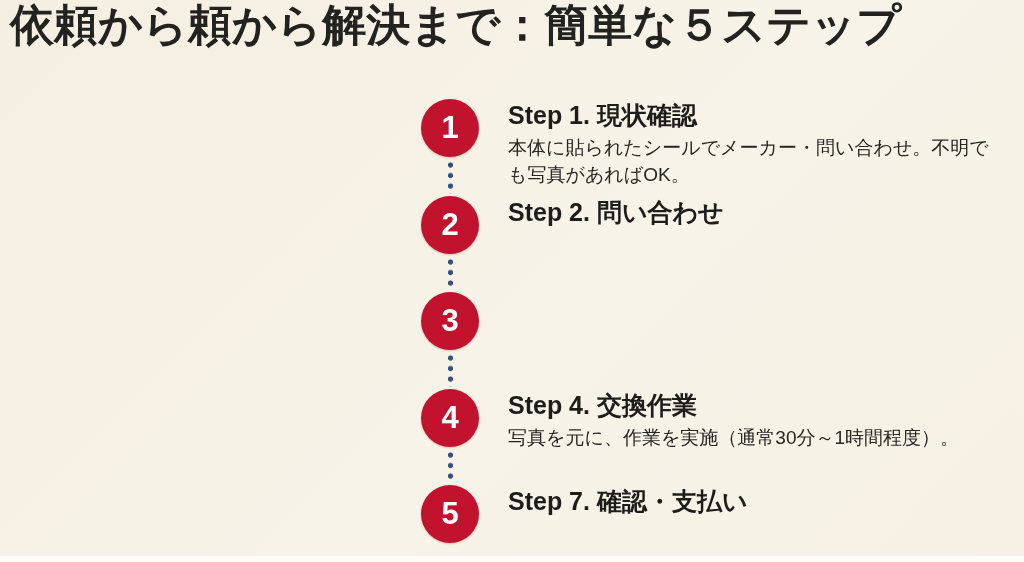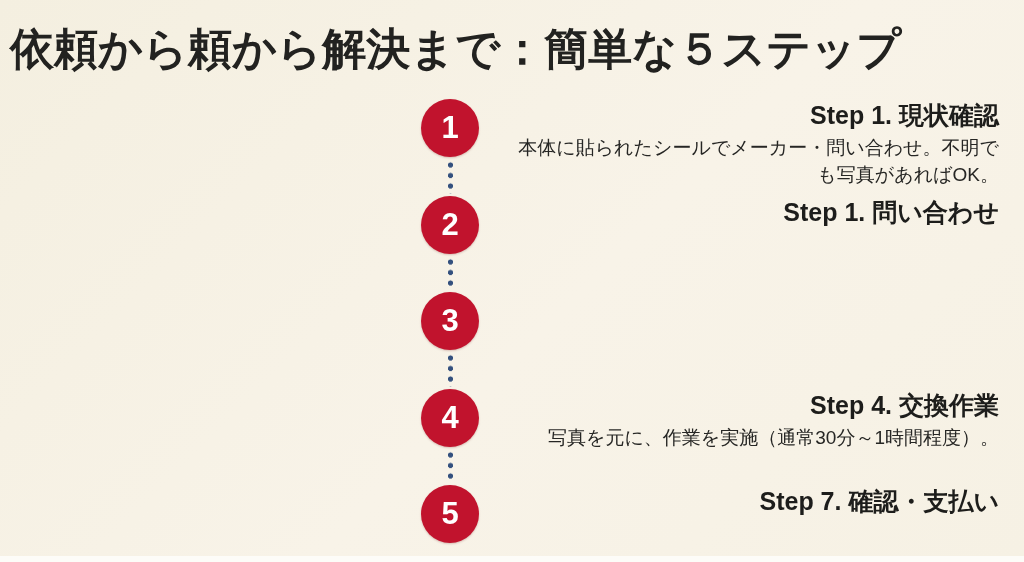--- a/index.html
+++ b/index.html
@@ -8,21 +8,21 @@
     font-family: "Liberation Sans", "DejaVu Sans", sans-serif;
     overflow: hidden;
   }
   .slide {
     position: relative;
     width: 1024px; height: 562px;
     background: linear-gradient(135deg, #F4EFE0 0%, #F8F3E8 55%, #F6F1E4 100%);
   }
   .slide-title {
     position: absolute;
-    left: 10px; top: 24px;
+    left: 10px; top: 0;
     font-size: 44px;
     font-weight: 900;
     color: #222220;
     letter-spacing: 0px;
     line-height: 1.15;
     white-space: nowrap;
   }
   .steps {
     position: absolute;
     left: 421px; top: 99px;
@@ -60,21 +60,20 @@
     bottom: 2px;
     width: 5px;
     background-image: radial-gradient(circle at 2.5px 5px, #33507E 2.3px, rgba(51,80,126,0) 2.9px);
     background-size: 5px 10.5px;
     background-repeat: repeat-y;
   }
   .step-content {
     padding-left: 29px;
     padding-top: 1px;
     width: 520px;
-    text-align: right;
   }
   .step-title {
     font-size: 25px;
     font-weight: 800;
     color: #1D1D1B;
     line-height: 31px;
     margin-bottom: 3px;
     white-space: nowrap;
   }
   .step-desc {
@@ -114,21 +113,21 @@
     </div>
 
     <div class="step">
       <div class="badge-col">
         <div class="badge">
           <span>2</span>
         </div>
         <div class="connector"></div>
       </div>
       <div class="step-content">
-        <div class="step-title">Step 1. 問い合わせ</div>
+        <div class="step-title">Step 2. 問い合わせ</div>
       </div>
     </div>
 
     <div class="step">
       <div class="badge-col">
         <div class="badge">
           <span>3</span>
         </div>
         <div class="connector"></div>
       </div>

